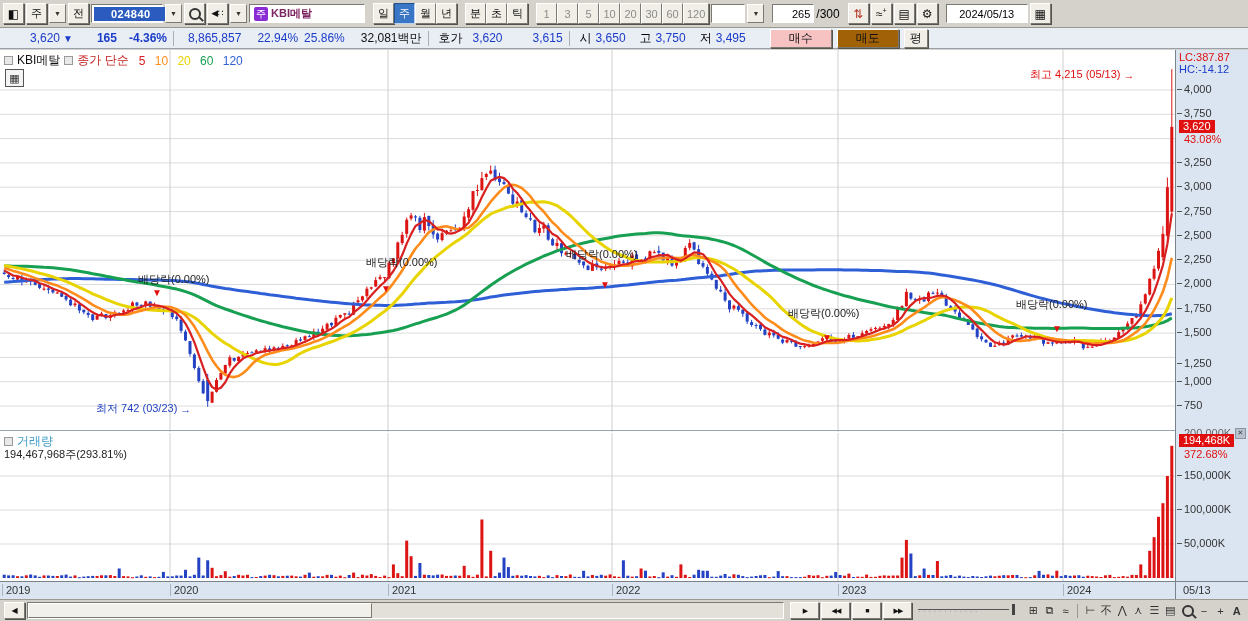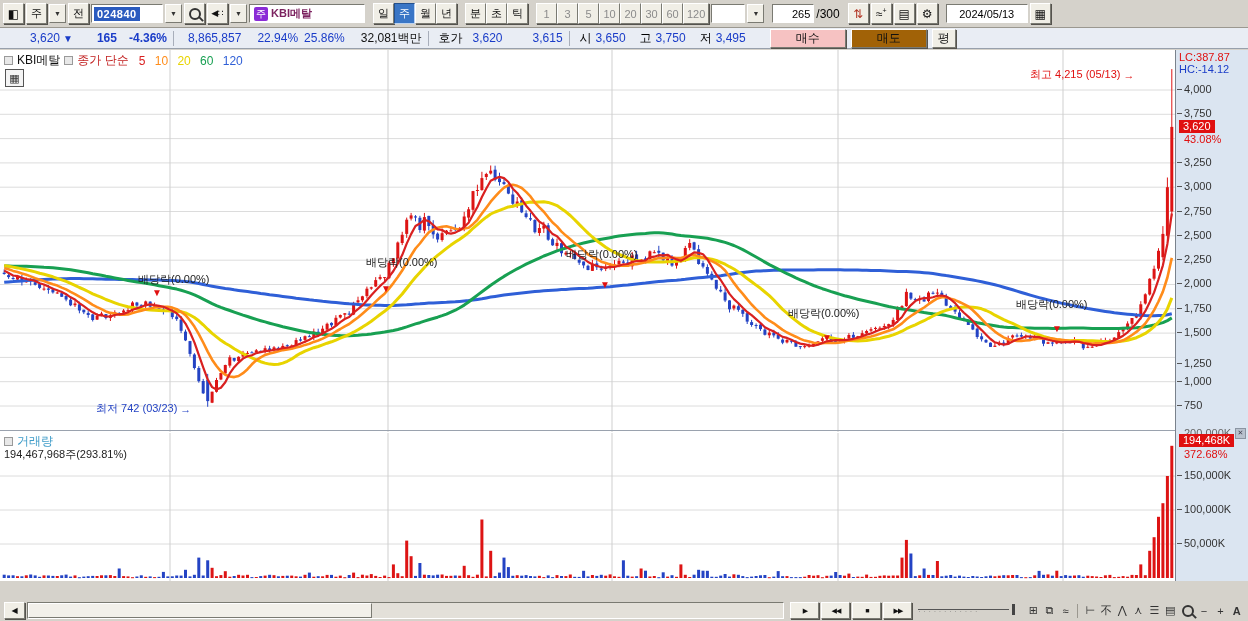--- a/index.html
+++ b/index.html
@@ -6,33 +6,33 @@
   body{width:1248px;height:621px;overflow:hidden;font-family:"Liberation Sans","DejaVu Sans",sans-serif;font-size:11px;background:#d5d2cb;position:relative;-webkit-font-smoothing:none;}
   .app{position:absolute;inset:0;}
   
   .row1{position:absolute;left:0;top:0;width:1248px;height:28px;background:#d5d2cb;border-bottom:1px solid #9b9890;display:flex;align-items:center;padding:0 3px;gap:2px;box-sizing:border-box;}
   .btn{background:#f0eee6;border:1px solid;border-color:#ffffff #7a7a72 #7a7a72 #ffffff;box-shadow:1px 1px 0 #55534e;height:19px;display:flex;align-items:center;justify-content:center;padding:0 4px;color:#111;white-space:nowrap;}
   .btn.sm{padding:0 3px;min-width:13px;}
   .btn.active{background:#3a76c6;color:#fff;border-color:#24508c #bcd2ee #bcd2ee #24508c;box-shadow:none;}
   .btn.dis{color:#8b8b8b;}
   .combo{background:#fff;border:1px solid;border-color:#7a7a72 #ffffff #ffffff #7a7a72;height:19px;display:flex;align-items:center;box-sizing:border-box;}
   .drop{width:15px;height:17px;background:#f0eee6;border:1px solid;border-color:#fff #7a7a72 #7a7a72 #fff;display:flex;align-items:center;justify-content:center;font-size:7px;color:#333;}
-  .code-sel{background:#2b5bbf;color:#fff;padding:1px 3px;font-weight:bold;letter-spacing:.5px;}
+  .code-sel{background:#2b5bbf;color:#fff;padding:1px 17px;font-weight:bold;letter-spacing:.5px;}
   .sym-badge{background:#8a2bd6;color:#fff;font-size:10px;padding:0 2px;margin:0 3px;border-radius:2px;}
   .sym-name{color:#7c2360;font-weight:bold;}
   .mag{width:8px;height:8px;border:2px solid #333;border-radius:50%;position:relative;display:inline-block;}
   .mag::after{content:'';position:absolute;width:6px;height:2px;background:#333;transform:rotate(45deg);right:-5px;bottom:-2px;}
   .gap{width:4px;}
   .icn{font-size:12px;line-height:1;}
   
   .row2{position:absolute;left:0;top:28px;width:1248px;height:21px;background:#e9edf4;border-bottom:1px solid #98a0ac;display:flex;align-items:center;box-sizing:border-box;font-size:12px;}
   .row2 .blue{color:#1a3cc8;}
   .row2 .sep{width:1px;height:15px;background:#a8aeba;margin:0 6px;}
   .row2 .lbl{color:#000000;margin:0 4px;}
-  .qbtn{height:17px;border:1px solid;border-color:#fff #7a7a72 #7a7a72 #fff;box-shadow:1px 1px 0 #55534e;display:flex;align-items:center;padding:0 25px;margin-left:5px;color:#111;}
+  .qbtn{height:17px;border:1px solid;border-color:#fff #7a7a72 #7a7a72 #fff;box-shadow:1px 1px 0 #55534e;display:flex;align-items:center;padding:0 18px;margin-left:5px;color:#111;}
   .qbuy{background:#f6c2c2;}
   .qsell{background:#a16207;justify-content:center;}
   .qavg{background:#f0eee6;padding:0 5px;}
   
   .chart-area{position:absolute;left:0;top:50px;width:1248px;height:531px;background:#fff;}
   .chart-area svg{position:absolute;left:0;top:0;}
   .chart-header{position:absolute;left:4px;top:2px;display:flex;align-items:center;gap:4px;font-size:12px;}
   .boxsq{width:7px;height:7px;border:1px solid #9a9a9a;background:#e8e8e8;display:inline-block;}
   .grid-btn{position:absolute;left:5px;top:19px;width:17px;height:16px;border:1px solid #555;background:#f4f4f4;display:flex;align-items:center;justify-content:center;font-size:11px;color:#333;}
   .vol-header{position:absolute;left:4px;top:383px;font-size:12px;display:flex;align-items:center;gap:4px;color:#3d9bc8;}
@@ -1090,20 +1090,32 @@
           <div class="badge" style="top: 384px;">194,468K</div>
           <div class="redtx" style="top: 398px;">372.68%</div>
           <div class="tick" style="top: 419px;">150,000K</div>
           <div class="tick" style="top: 453px;">100,000K</div>
           <div class="tick" style="top: 487px;">50,000K</div>
         </div>
       <div class="closebox">✕</div>
     </div>
   </div>
 
+  <div class="xband">
+    <div id="year-labels">
+        <div class="year" style="left: 2px;">2019</div>
+        <div class="year" style="left: 170px;">2020</div>
+        <div class="year" style="left: 388px;">2021</div>
+        <div class="year" style="left: 612px;">2022</div>
+        <div class="year" style="left: 838px;">2023</div>
+        <div class="year" style="left: 1063px;">2024</div>
+      </div>
+    <div class="xsep"></div>
+    <div class="xlast">05/13</div>
+  </div>
 
   <div class="bottom">
     <div class="btn sm" style="height:15px">
         <span style="font-size:8px">◀</span>
       </div>
     <div class="sb-track">
         <div class="sb-thumb"></div>
       </div>
     <div id="playback-buttons" style="display:flex;gap:2px;margin-left:4px;">
         <div class="btn sm" style="width: 21px; height: 15px; font-size: 7px; letter-spacing: -1px;">▶</div>

